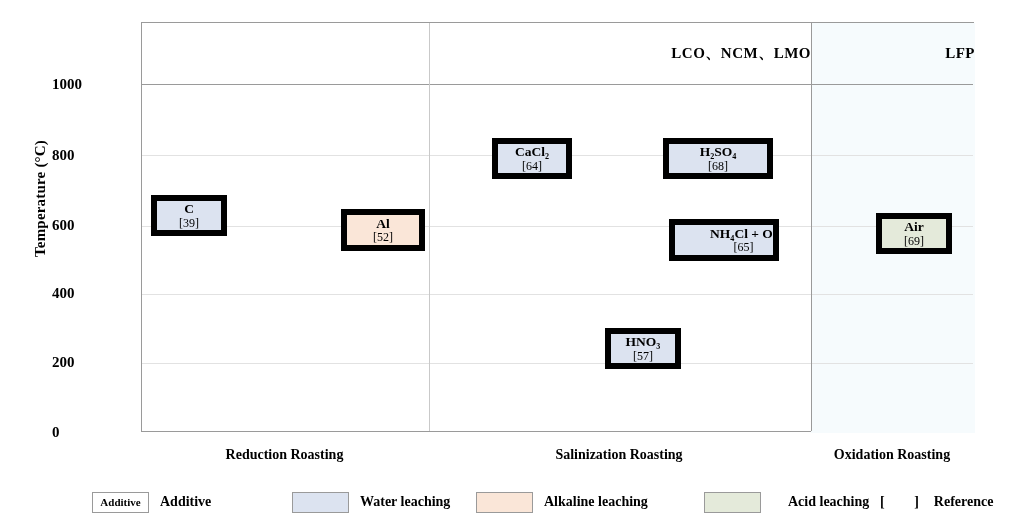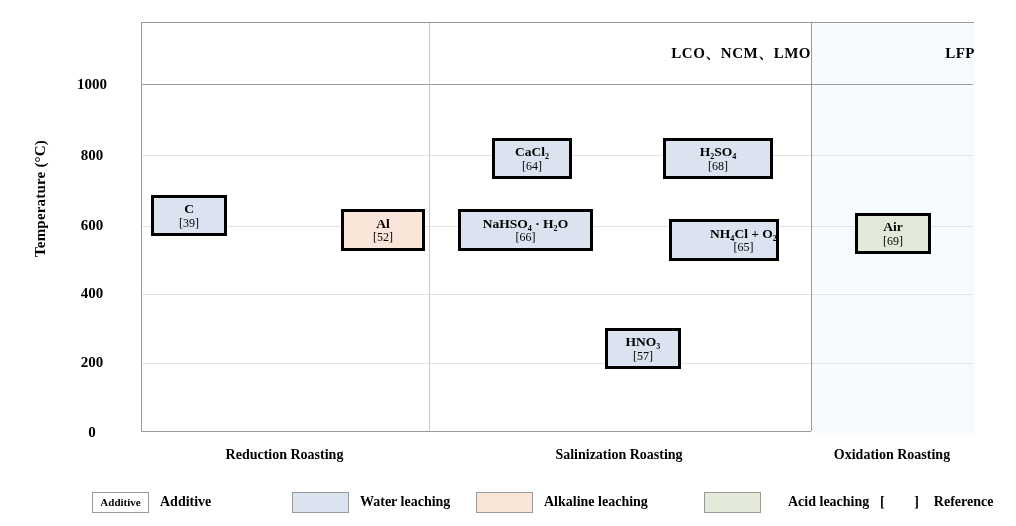--- a/index.html
+++ b/index.html
@@ -36,21 +36,21 @@
     transform: rotate(-90deg);
     transform-origin: 50% 50%;
     white-space: nowrap;
   }
 
   
   .y-tick {
     position: absolute;
     right: 0;
     width: 100%;
-    text-align: center;
+    text-align: left;
     font-size: 15px;
     font-weight: bold;
     transform: translateY(-50%);
     white-space: nowrap;
   }
   #y-ticks {
     position: absolute;
     left: 52px;
     top: 0;
     width: 80px;
@@ -110,21 +110,21 @@
     font-size: 15px;
     font-weight: bold;
     letter-spacing: 0.5px;
     white-space: nowrap;
   }
 
   
   .data-box {
     position: absolute;
     box-sizing: border-box;
-    border: 3px solid #000000;
+    border: 6px solid #000000;
     display: flex;
     flex-direction: column;
     align-items: center;
     justify-content: center;
     line-height: 1.02;
     overflow: visible;
   }
   .data-box .bx-label {
     font-size: 13.5px;
     font-weight: bold;
@@ -221,24 +221,20 @@
       <span class="bx-label">C</span>
       <span class="bx-ref">[39]</span>
     </div>
 
 
     <div class="data-box" style="left:199px; top:186px; width:84px; height:42px; background:#fae6d8;">
       <span class="bx-label">Al</span>
       <span class="bx-ref">[52]</span>
     </div>
 
-    <div class="data-box" style="left:316px; top:186px; width:135px; height:42px; background:#dce3f0;">
-      <span class="bx-label">NaHSO₄ · H₂O</span>
-      <span class="bx-ref">[66]</span>
-    </div>
 
     <div class="data-box" style="left:350px; top:115px; width:80px; height:41px; background:#dce3f0;">
       <span class="bx-label">CaCl₂</span>
       <span class="bx-ref">[64]</span>
     </div>
 
     <div class="data-box" style="left:463px; top:305px; width:76px; height:41px; background:#dce3f0;">
       <span class="bx-label">HNO₃</span>
       <span class="bx-ref">[57]</span>
     </div>
@@ -246,21 +242,21 @@
     <div class="data-box" style="left:521px; top:115px; width:110px; height:41px; background:#dce3f0;">
       <span class="bx-label">H₂SO₄</span>
       <span class="bx-ref">[68]</span>
     </div>
 
     <div class="data-box" style="left:527px; top:196px; width:110px; height:42px; background:#dce3f0;padding-left:39px;">
       <span class="bx-label">NH₄Cl + O₂</span>
       <span class="bx-ref">[65]</span>
     </div>
 
-    <div class="data-box" style="left:713px; top:190px; width:76px; height:41px; background:#e4eada;">
+    <div class="data-box" style="left:734px; top:190px; width:76px; height:41px; background:#e4eada;">
       <span class="bx-label">Air</span>
       <span class="bx-ref">[69]</span>
     </div>
 
   </div>
 
   <div class="x-cat" style="left:141px; width:287px;">Reduction Roasting</div>
   <div class="x-cat" style="left:428px; width:382px;">Salinization Roasting</div>
   <div class="x-cat" style="left:810px; width:164px;">Oxidation Roasting</div>
 

